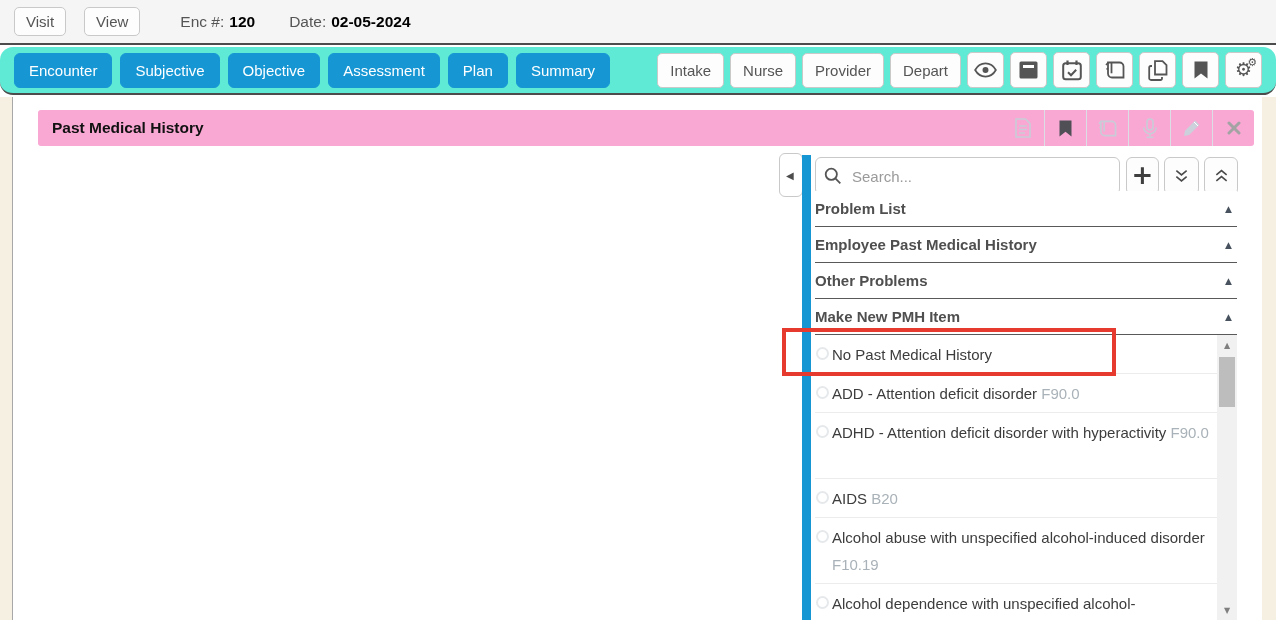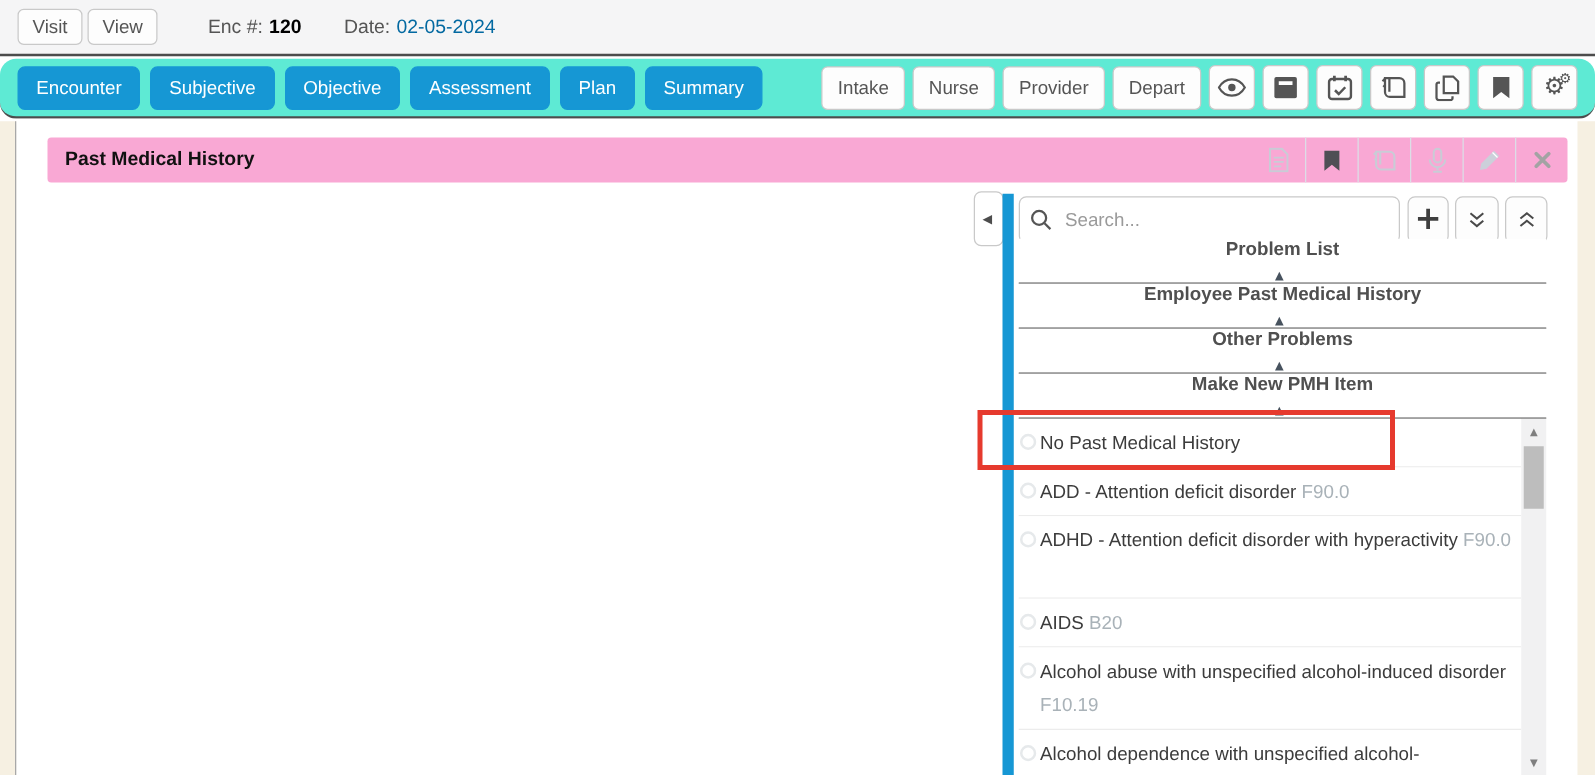--- a/index.html
+++ b/index.html
@@ -7,26 +7,26 @@
   body { font-family:"Liberation Sans", sans-serif; background:#ffffff; }
   #app { position:relative; width:1152px; height:620px; background:#fff;padding-left:20px; }
 
   
   .topbar { position:absolute; top:0; left:0; width:1276px; height:45px;
             background:#f5f5f6; border-bottom:2px solid #4c4c4c;
             display:flex; align-items:center; }
   .btn-light { background:#fdfdfd; border:1px solid #c9c9c9; border-radius:5px;
                color:#555; font-size:15px; font-family:inherit;
                padding:6px 12px; cursor:pointer; }
-  .topbar .btn-light { margin-left:4px; padding:5px 11px; }
+  .topbar .btn-light { margin-left:18px; padding:5px 11px; }
   .topbar .btn-light:first-child { margin-left:14px; }
   .enc-group { margin-left:40px; font-size:15.5px; color:#555; }
   .enc-group b { color:#000; font-weight:700; margin-left:5px; }
   .date-group { margin-left:34px; font-size:15.5px; color:#555; }
-  .date-group b { color:#0369a1; font-weight:400; margin-left:5px; }
+  .date-group b { color:#000000; font-weight:700; margin-left:5px; }
 
   
   .navbar { position:absolute; top:47px; left:0; width:1276px; height:48px;
             background:#5eead4; border-bottom:2px solid #4c4c4c;
             display:flex; align-items:center;border-radius:13px; }
   .btn-blue { background:#1697d4; border:1px solid #1697d4; border-radius:6px;
               color:#fff; font-size:15px; font-family:inherit;
               padding:8px 14px; margin-left:8px; cursor:pointer; }
   .btn-blue:first-child { margin-left:14px; }
   .nav-right { margin-left:auto; margin-right:14px; display:flex; align-items:flex-end; }
@@ -75,21 +75,21 @@
   .btn-add      { left:1126px; width:33px; }
   .btn-add span { font-size:26px; font-weight:700; color:#3f3f3f; line-height:1; margin-top:-3px;
                   font-family:"DejaVu Sans", sans-serif; }
   .btn-coll-all { left:1164px; width:35px; }
   .btn-exp-all  { left:1204px; width:34px; }
 
   
   .groups { position:absolute; top:191px; left:815px; width:422px; }
   .group-row { height:36px; border-bottom:1px solid #595959;
                display:flex; align-items:center; justify-content:space-between;
-               cursor:pointer; background:#fff;flex-direction:column; }
+               cursor:pointer; background:#fff; }
   .group-label { font-size:15px; font-weight:700; color:#4f4f4f; }
   .group-caret { font-size:9px; color:#47525e; margin-right:5px;
                  font-family:"DejaVu Sans", sans-serif; }
 
   
   .pmh-list { position:absolute; top:335px; left:815px; width:402px; }
   .pmh-item { position:relative; border-bottom:1px solid #ececec;
               padding:0 8px 0 17px; cursor:pointer; background:#fff; }
   .pmh-item.single { height:39px; }
   .pmh-item.double { height:66px; }

